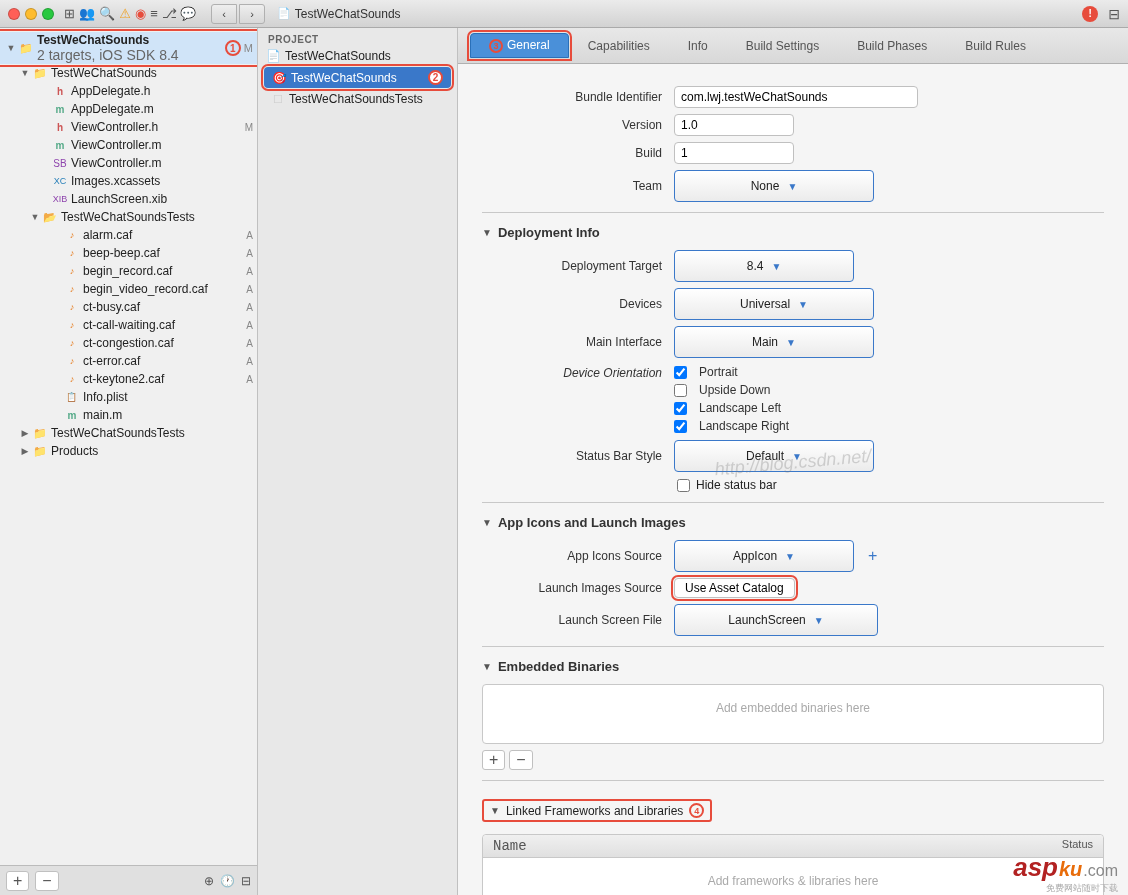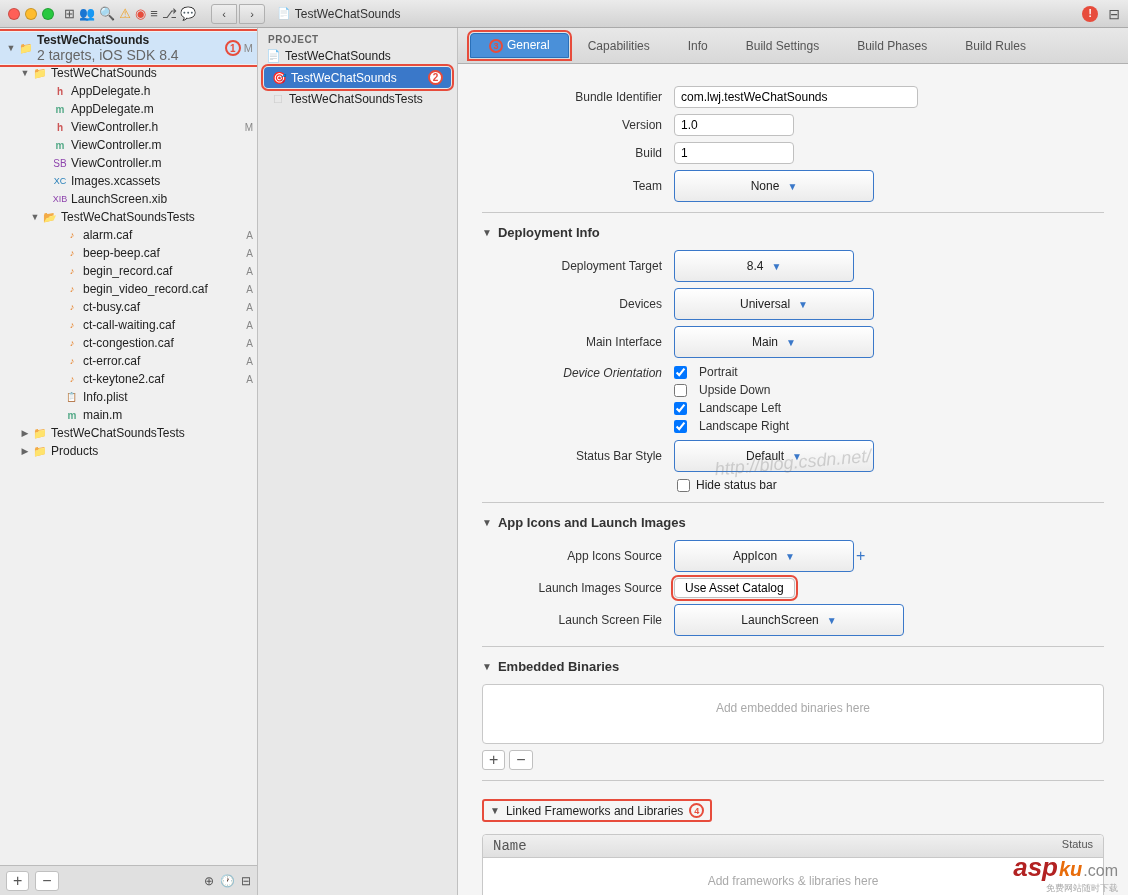--- a/index.html
+++ b/index.html
@@ -399,35 +399,35 @@
           <div class="divider"></div>
 
           
           <div class="section-header">
             <span class="section-triangle">▼</span>
             <span>App Icons and Launch Images</span>
           </div>
 
           <div class="form-row">
             <span class="form-label">App Icons Source</span>
-            <div style="display:flex;align-items:center;gap:2px;">
+            <div style="display:flex;align-items:center;gap:14px;">
               <div class="select-box" style="width:180px;">
                 <span>AppIcon</span>
                 <span class="arrow">▼</span>
               </div>
               <button style="background:none;border:none;font-size:16px;color:#3a78c9;cursor:pointer;line-height:1;">+</button>
             </div>
           </div>
           <div class="form-row">
             <span class="form-label">Launch Images Source</span>
             <button class="btn-use-catalog red-outline">Use Asset Catalog</button>
           </div>
           <div class="form-row">
             <span class="form-label">Launch Screen File</span>
-            <div class="select-box" style="width:230px;">
+            <div class="select-box" style="width:204px;">
               <span>LaunchScreen</span>
               <span class="arrow">▼</span>
             </div>
           </div>
 
           <div class="divider"></div>
 
           
           <div class="section-header">
             <span class="section-triangle">▼</span>

